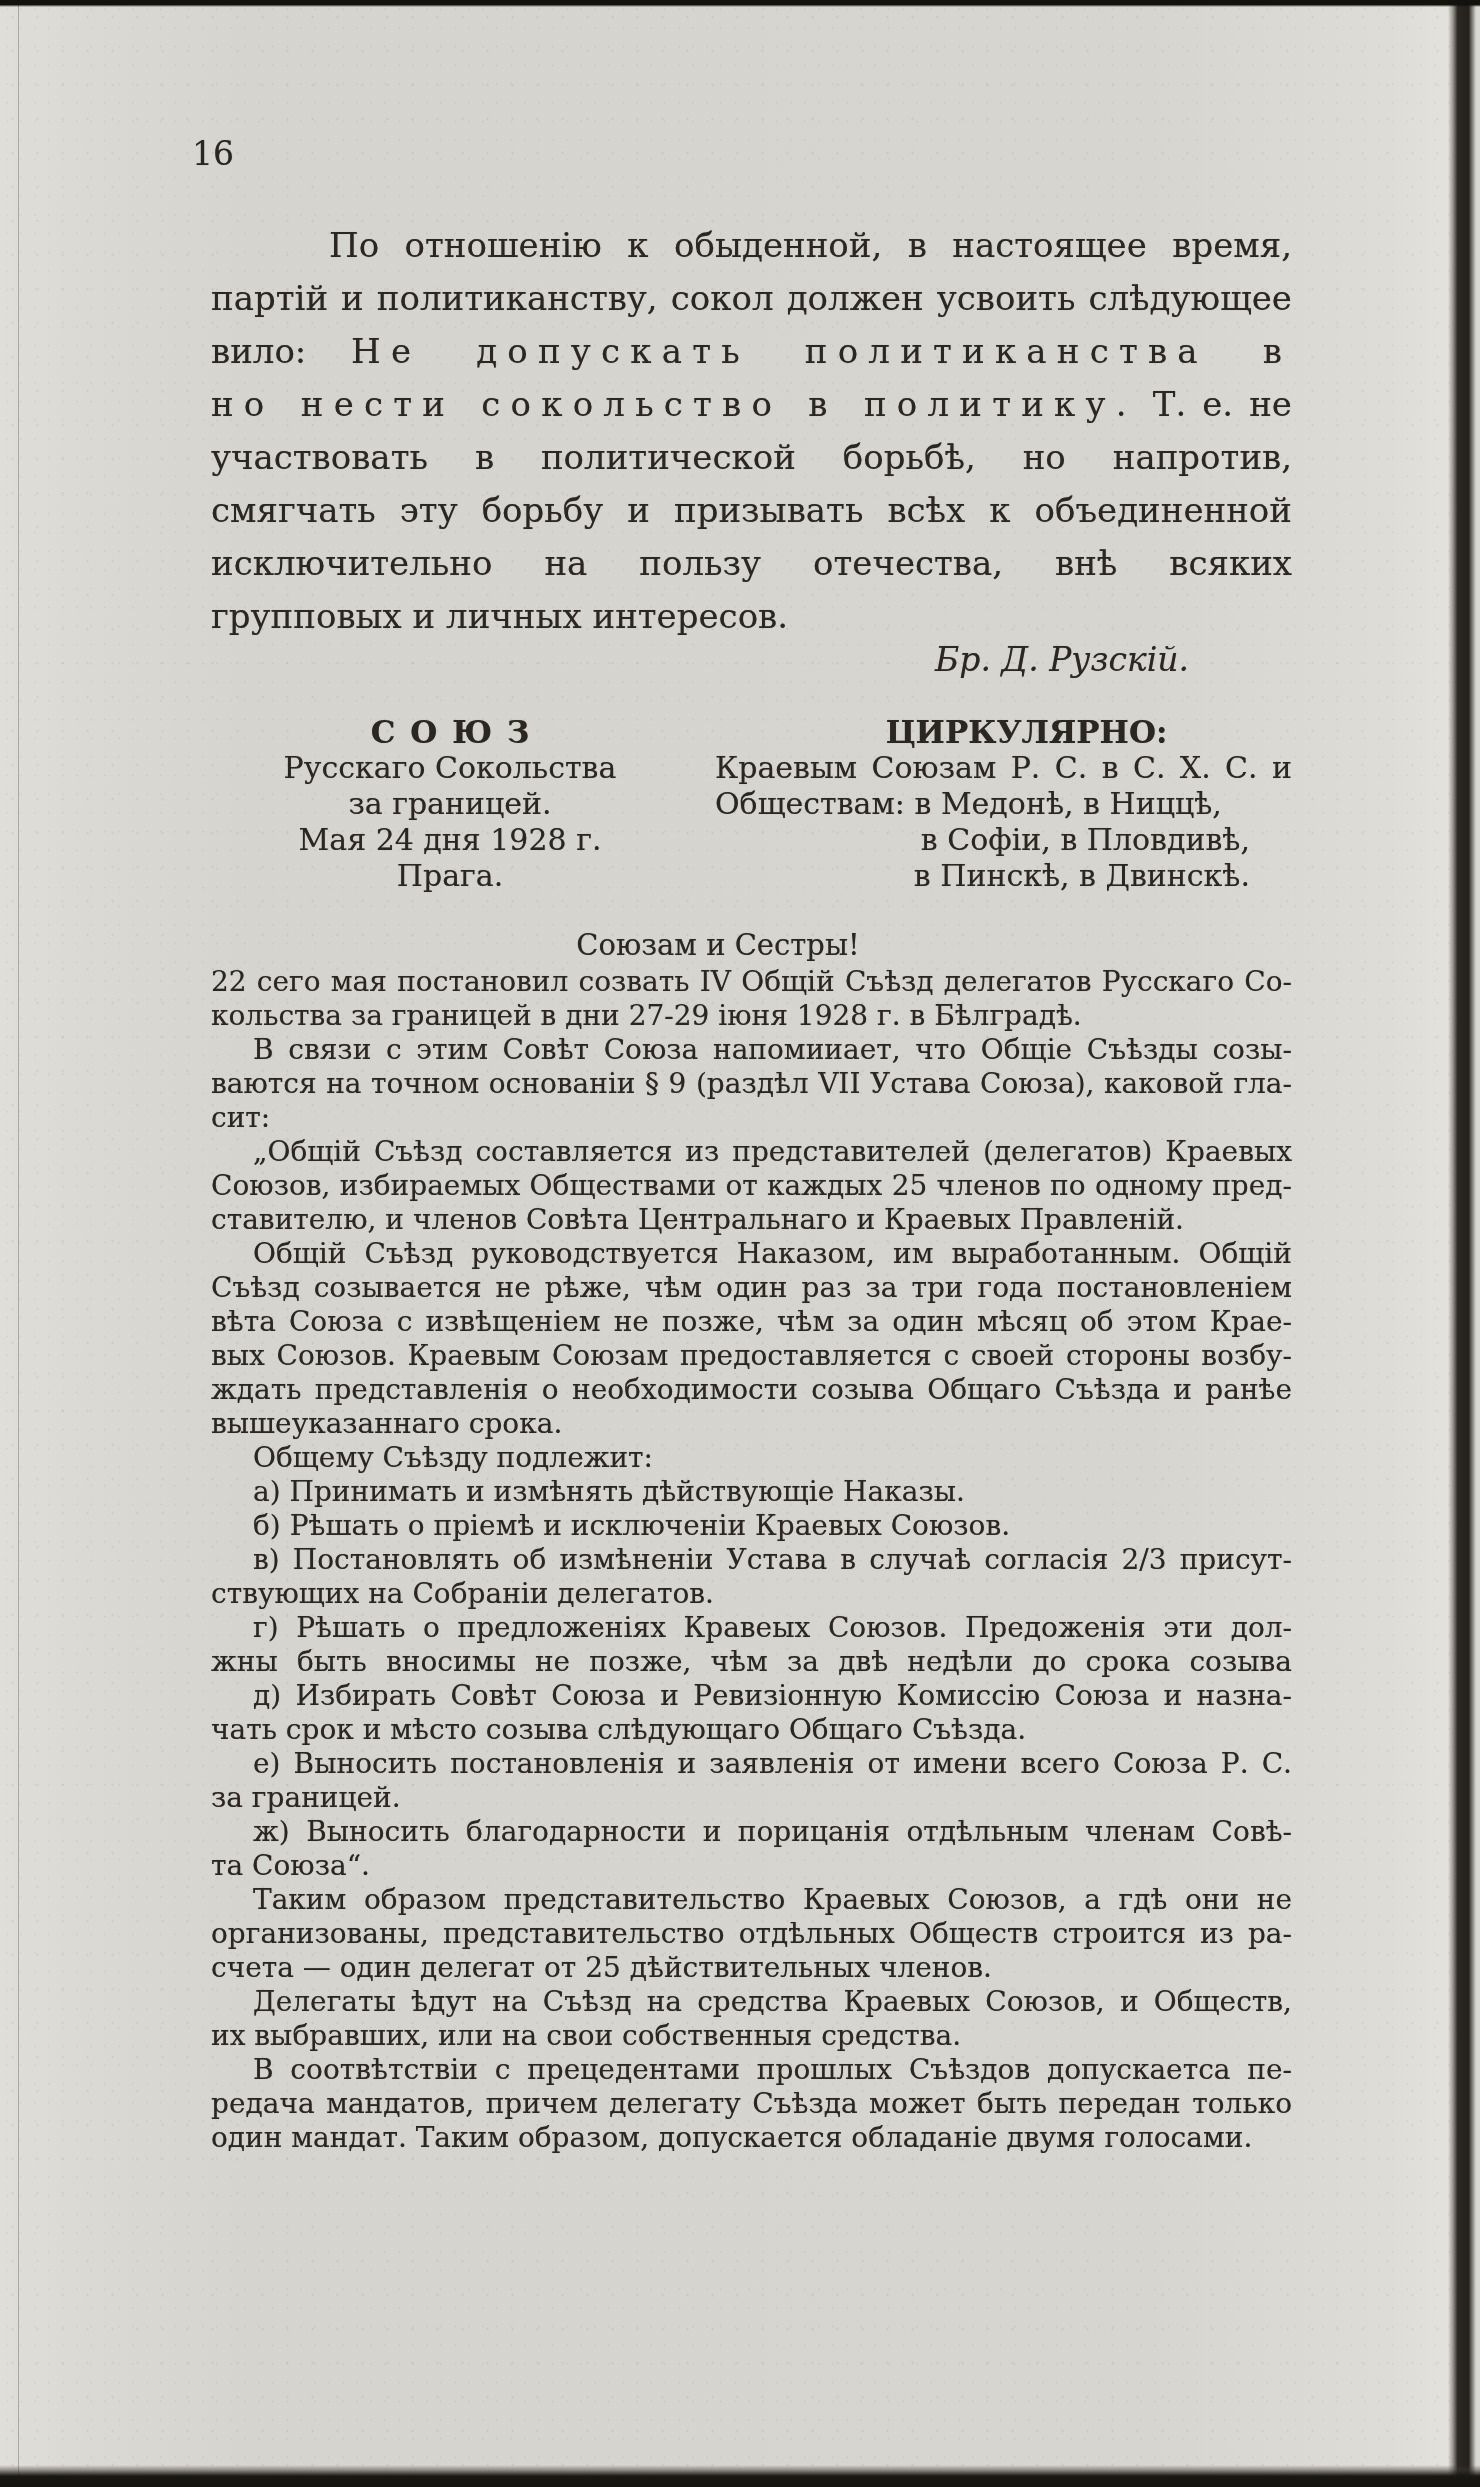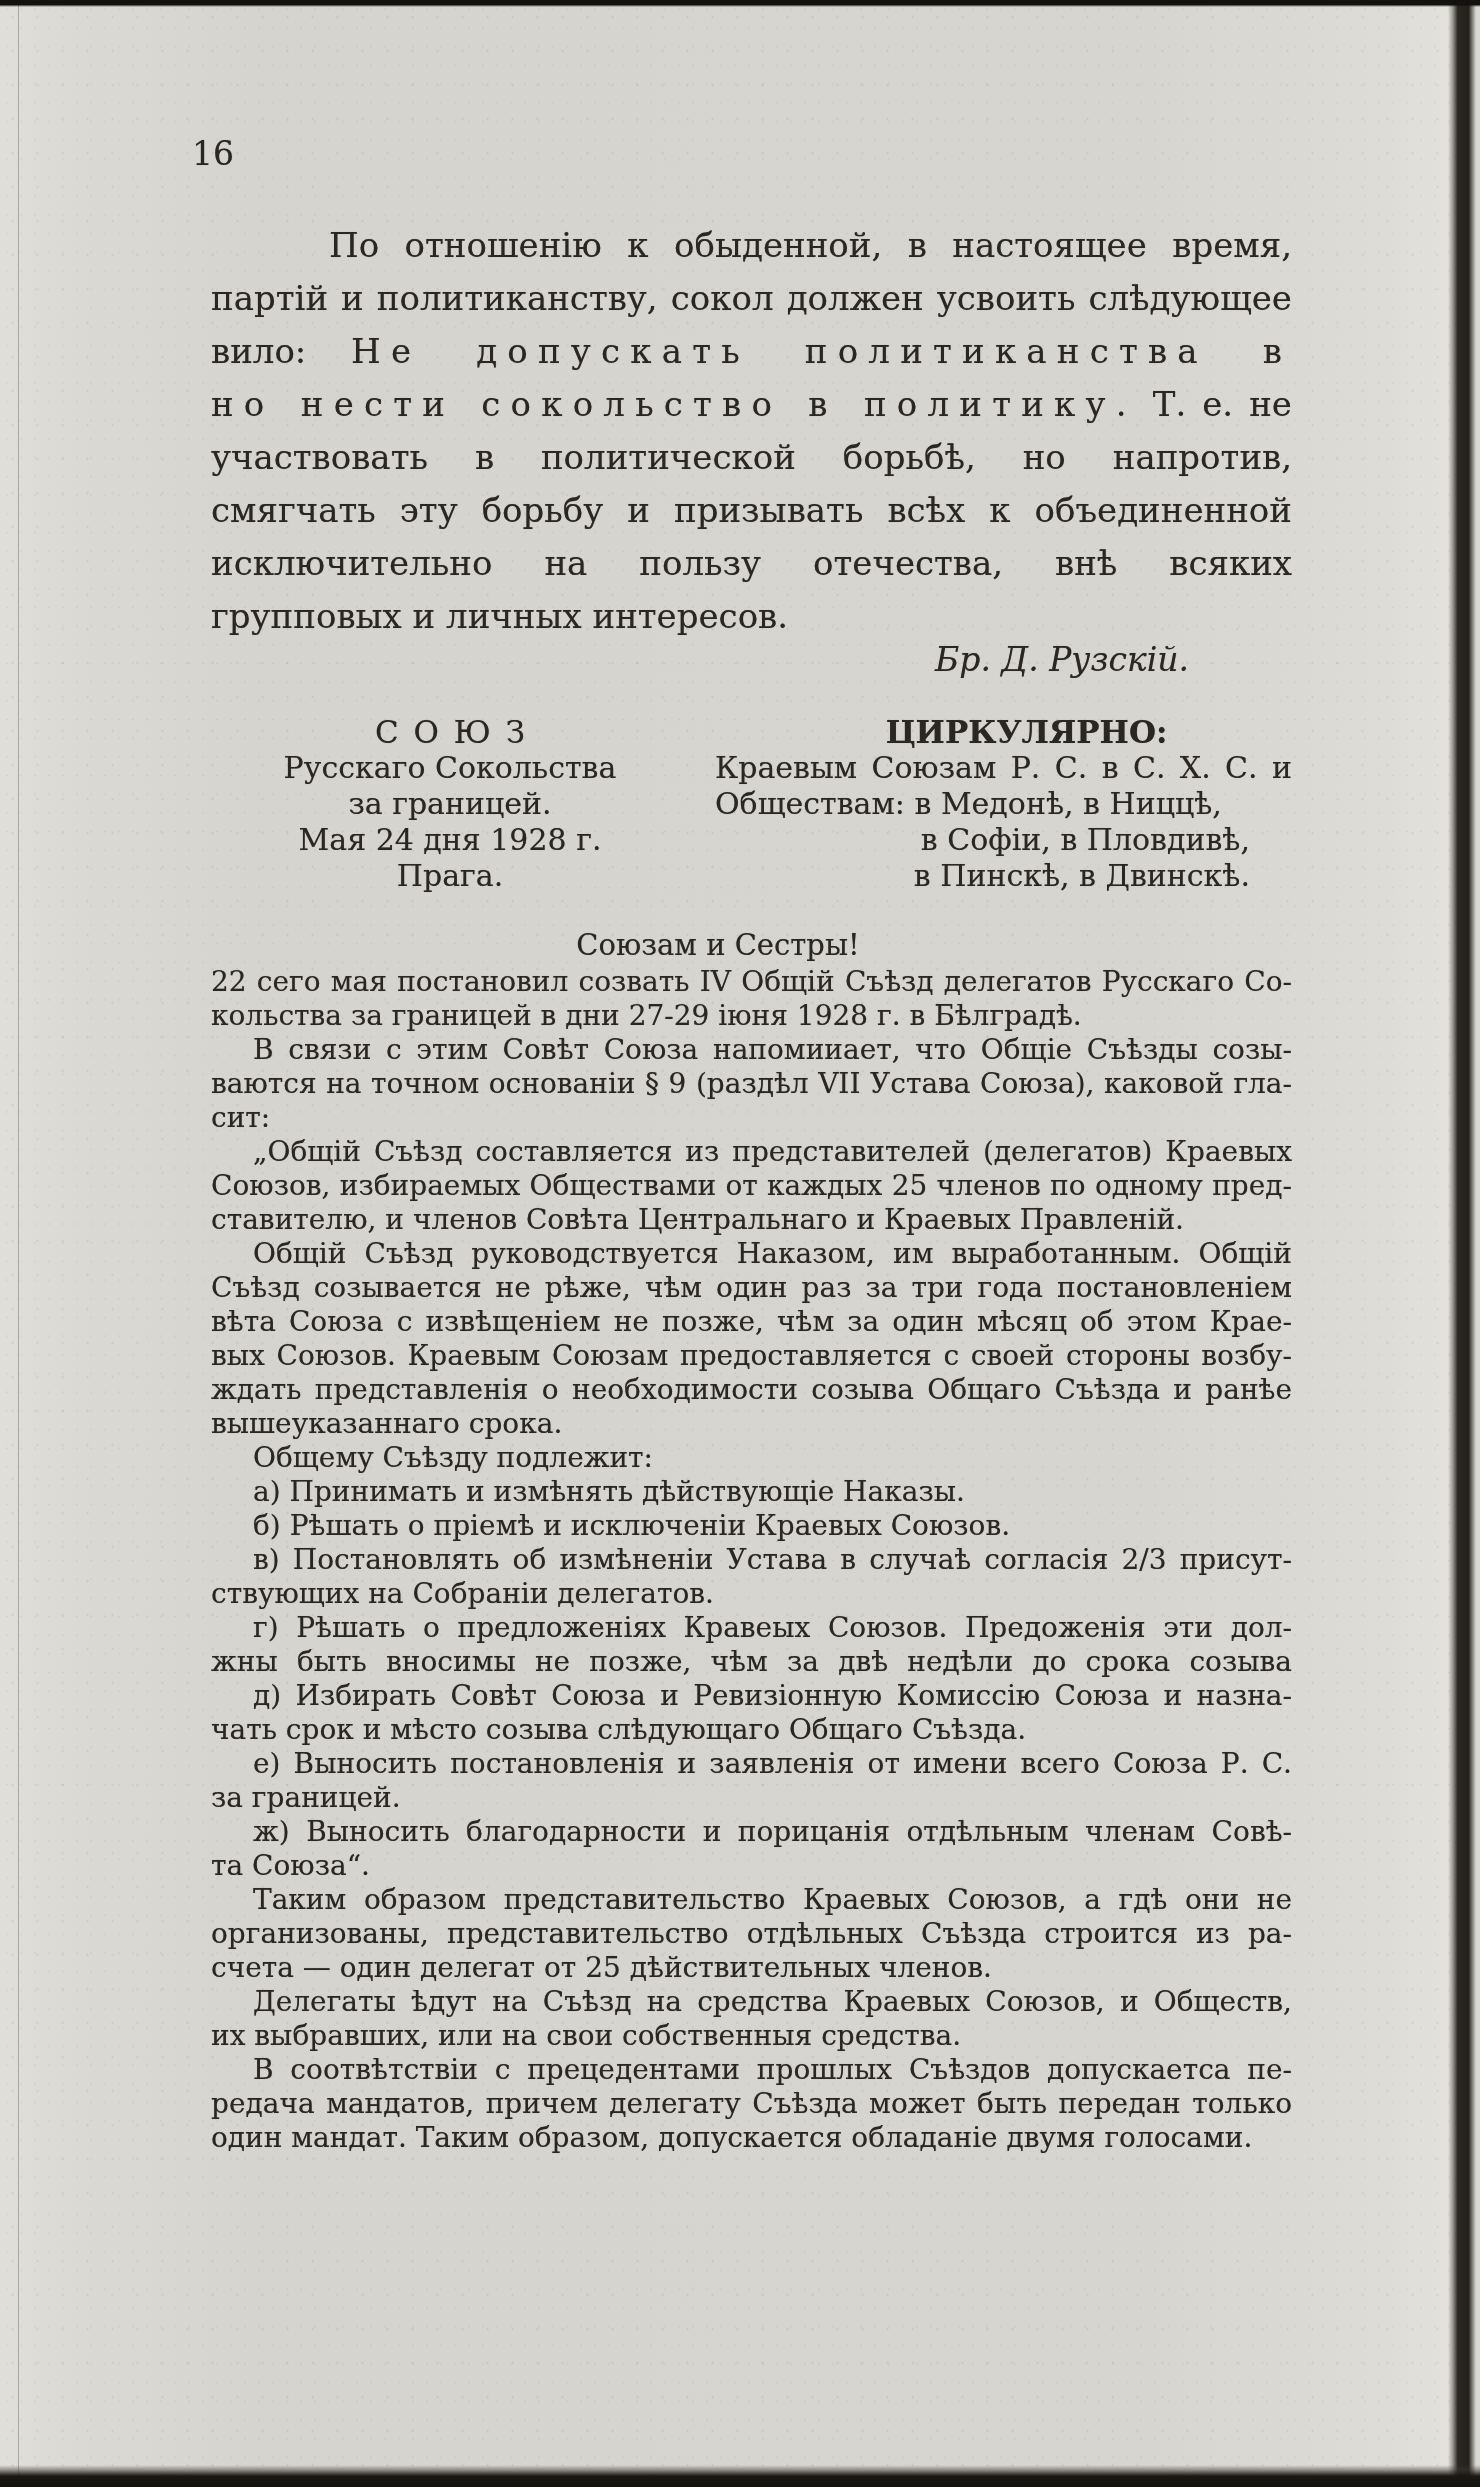--- a/index.html
+++ b/index.html
@@ -74,21 +74,21 @@
     font-size: 33px; line-height: 40px;
     font-style: italic;
     text-align: right;
   }
 
   .lh-left {
     position: absolute; left: 272px; top: 714px; width: 356px;
     font-size: 30px; text-align: center;
   }
   .lh-left .tl { height: 36px; line-height: 36px; text-align: center; }
-  .lh-left .org-title { font-size: 31px; letter-spacing: 0.48em; text-indent: 0.48em; }
+  .lh-left .org-title { font-size: 31px; letter-spacing: 0.48em; text-indent: 0.48em; font-weight: bold; }
 
   .lh-right {
     position: absolute; left: 715px; top: 714px; width: 577px;
     font-size: 30px;
   }
   .lh-right .tl { height: 36px; line-height: 36px; }
   .lh-right .circ { text-align: center; padding-left: 46px; font-size: 31px; font-weight: bold; }
   .lh-right .ra { text-align: right; }
   .lh-right .ra-in { text-align: right; padding-right: 42px; }
 
@@ -165,21 +165,21 @@
     <div class="tl nj">ствующих на Собраніи делегатов.</div>
     <div class="tl j ind">г) Рѣшать о предложеніях Кравеых Союзов. Предоженія эти дол-</div>
     <div class="tl j">жны быть вносимы не позже, чѣм за двѣ недѣли до срока созыва Съѣзда.</div>
     <div class="tl j ind">д) Избирать Совѣт Союза и Ревизіонную Комиссію Союза и назна-</div>
     <div class="tl nj">чать срок и мѣсто созыва слѣдующаго Общаго Съѣзда.</div>
     <div class="tl j ind">е) Выносить постановленія и заявленія от имени всего Союза Р. С.</div>
     <div class="tl nj">за границей.</div>
     <div class="tl j ind">ж) Выносить благодарности и порицанія отдѣльным членам Совѣ-</div>
     <div class="tl nj">та Союза“.</div>
     <div class="tl j ind">Таким образом представительство Краевых Союзов, а гдѣ они не</div>
-    <div class="tl j">организованы, представительство отдѣльных Съѣзда строится из ра-</div>
+    <div class="tl j">организованы, представительство отдѣльных Обществ строится из ра-</div>
     <div class="tl nj">счета — один делегат от 25 дѣйствительных членов.</div>
     <div class="tl j ind">Делегаты ѣдут на Съѣзд на средства Краевых Союзов, и Обществ,</div>
     <div class="tl nj">их выбравших, или на свои собственныя средства.</div>
     <div class="tl j ind">В соотвѣтствіи с прецедентами прошлых Съѣздов допускаетса пе-</div>
     <div class="tl j">редача мандатов, причем делегату Съѣзда может быть передан только</div>
     <div class="tl nj">один мандат. Таким образом, допускается обладаніе двумя голосами.</div>
   </div>
 
   <div class="edge-left"></div>
   <div class="edge-left-line"></div>

